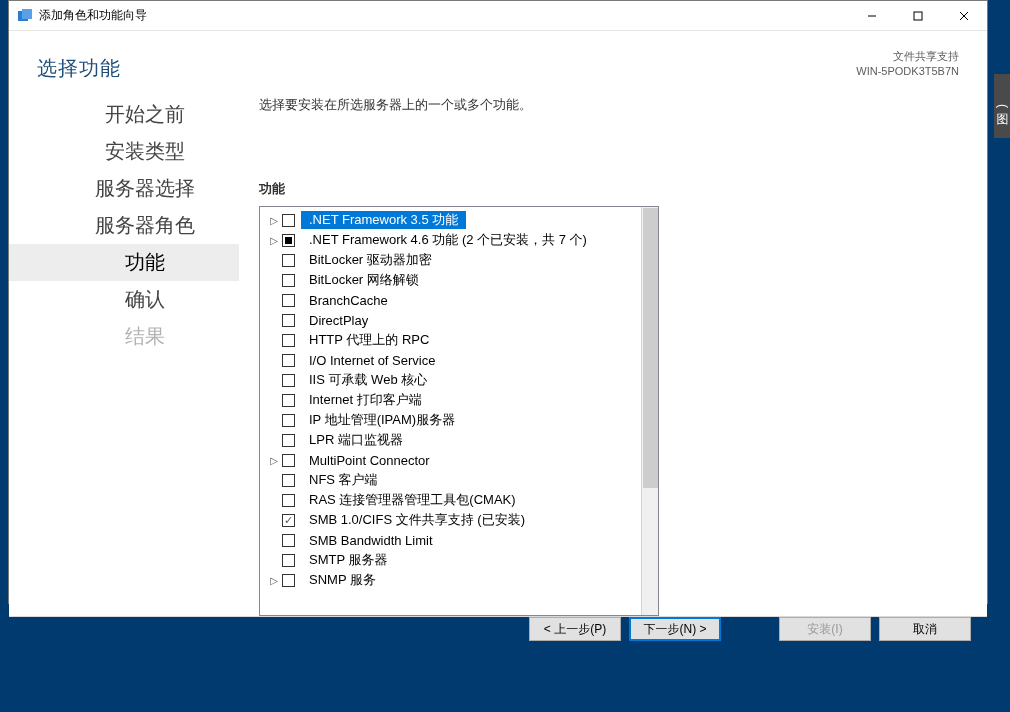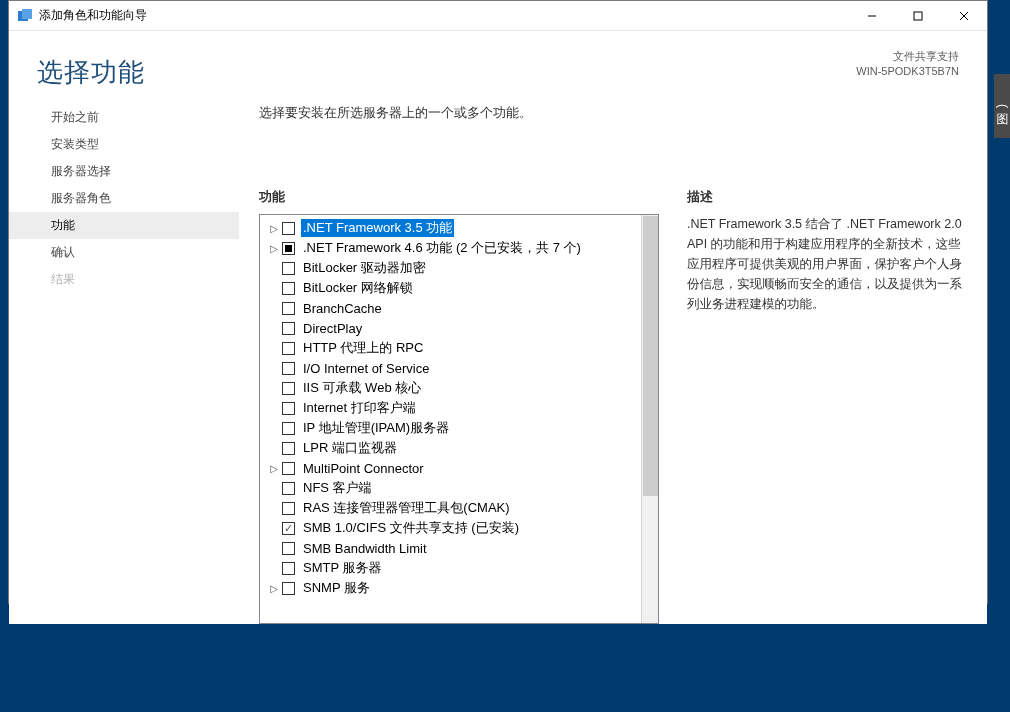--- a/index.html
+++ b/index.html
@@ -57,21 +57,21 @@
 }
 .header-band {
   height: 82px;
   background: #fff;
   display: flex;
   align-items: flex-start;
   padding: 24px 28px 0 28px;
   position: relative;
 }
 .page-title {
-  font-size: 26px;
+  font-size: 20px;
   font-weight: 300;
   color: #1e4e79;
   letter-spacing: 1px;
 }
 .target-info {
   position: absolute;
   right: 28px;
   top: 18px;
   text-align: right;
   font-size: 11px;
@@ -82,23 +82,24 @@
   flex: 1;
   display: flex;
   background: #fff;
 }
 .sidebar {
   width: 230px;
   padding: 14px 0 0 0;
 }
 .sidebar-item {
   padding: 5px 0 5px 42px;
-  font-size: 12px;
+  font-size: 20px;
   color: #444;
   cursor: pointer;
+  text-align: center;
 }
 .sidebar-item.active {
   background: #ededed;
   color: #000;
 }
 .sidebar-item.disabled {
   color: #b2b2b2;
 }
 .content {
   flex: 1;
@@ -173,21 +174,21 @@
   content: "";
   width: 7px;
   height: 7px;
   background: #000;
 }
 .checkbox.checked::after {
   content: "✓";
   font-size: 11px;
   color: #555;
 }
-.tree-label { padding: 0 2px; }
+.tree-label { padding: 0 8px; }
 .tree-label.selected {
   background: #0078d7;
   color: #fff;
 }
 .tree-scrollbar {
   width: 17px;
   background: #f0f0f0;
   border-left: 1px solid #d4d4d4;
   position: relative;
 }
@@ -399,24 +400,27 @@
                   <span class="expander">▷</span>
                   <span class="checkbox"></span>
                   <span class="tree-label">SNMP 服务</span>
                 </div>
               </div>
             <div class="tree-scrollbar">
               <div class="scroll-thumb"></div>
             </div>
           </div>
         </div>
-        <div class="col-right">
-          <div class="section-label">描述</div>
-          <div class="description">.NET Framework 3.5 结合了 .NET Framework 2.0 API 的功能和用于构建应用程序的全新技术，这些应用程序可提供美观的用户界面，保护客户个人身份信息，实现顺畅而安全的通信，以及提供为一系列业务进程建模的功能。</div>
-        </div>
       </div>
     </div>
   </div>
 
+  <div class="footer">
+    <button class="btn">&lt; 上一步(P)</button>
+    <button class="btn primary">下一步(N) &gt;</button>
+    <span class="footer-gap"></span>
+    <button class="btn disabled">安装(I)</button>
+    <button class="btn">取消</button>
+  </div>
 
 </div>
 
 <div class="right-strip">图(</div>
 
 </body></html>

